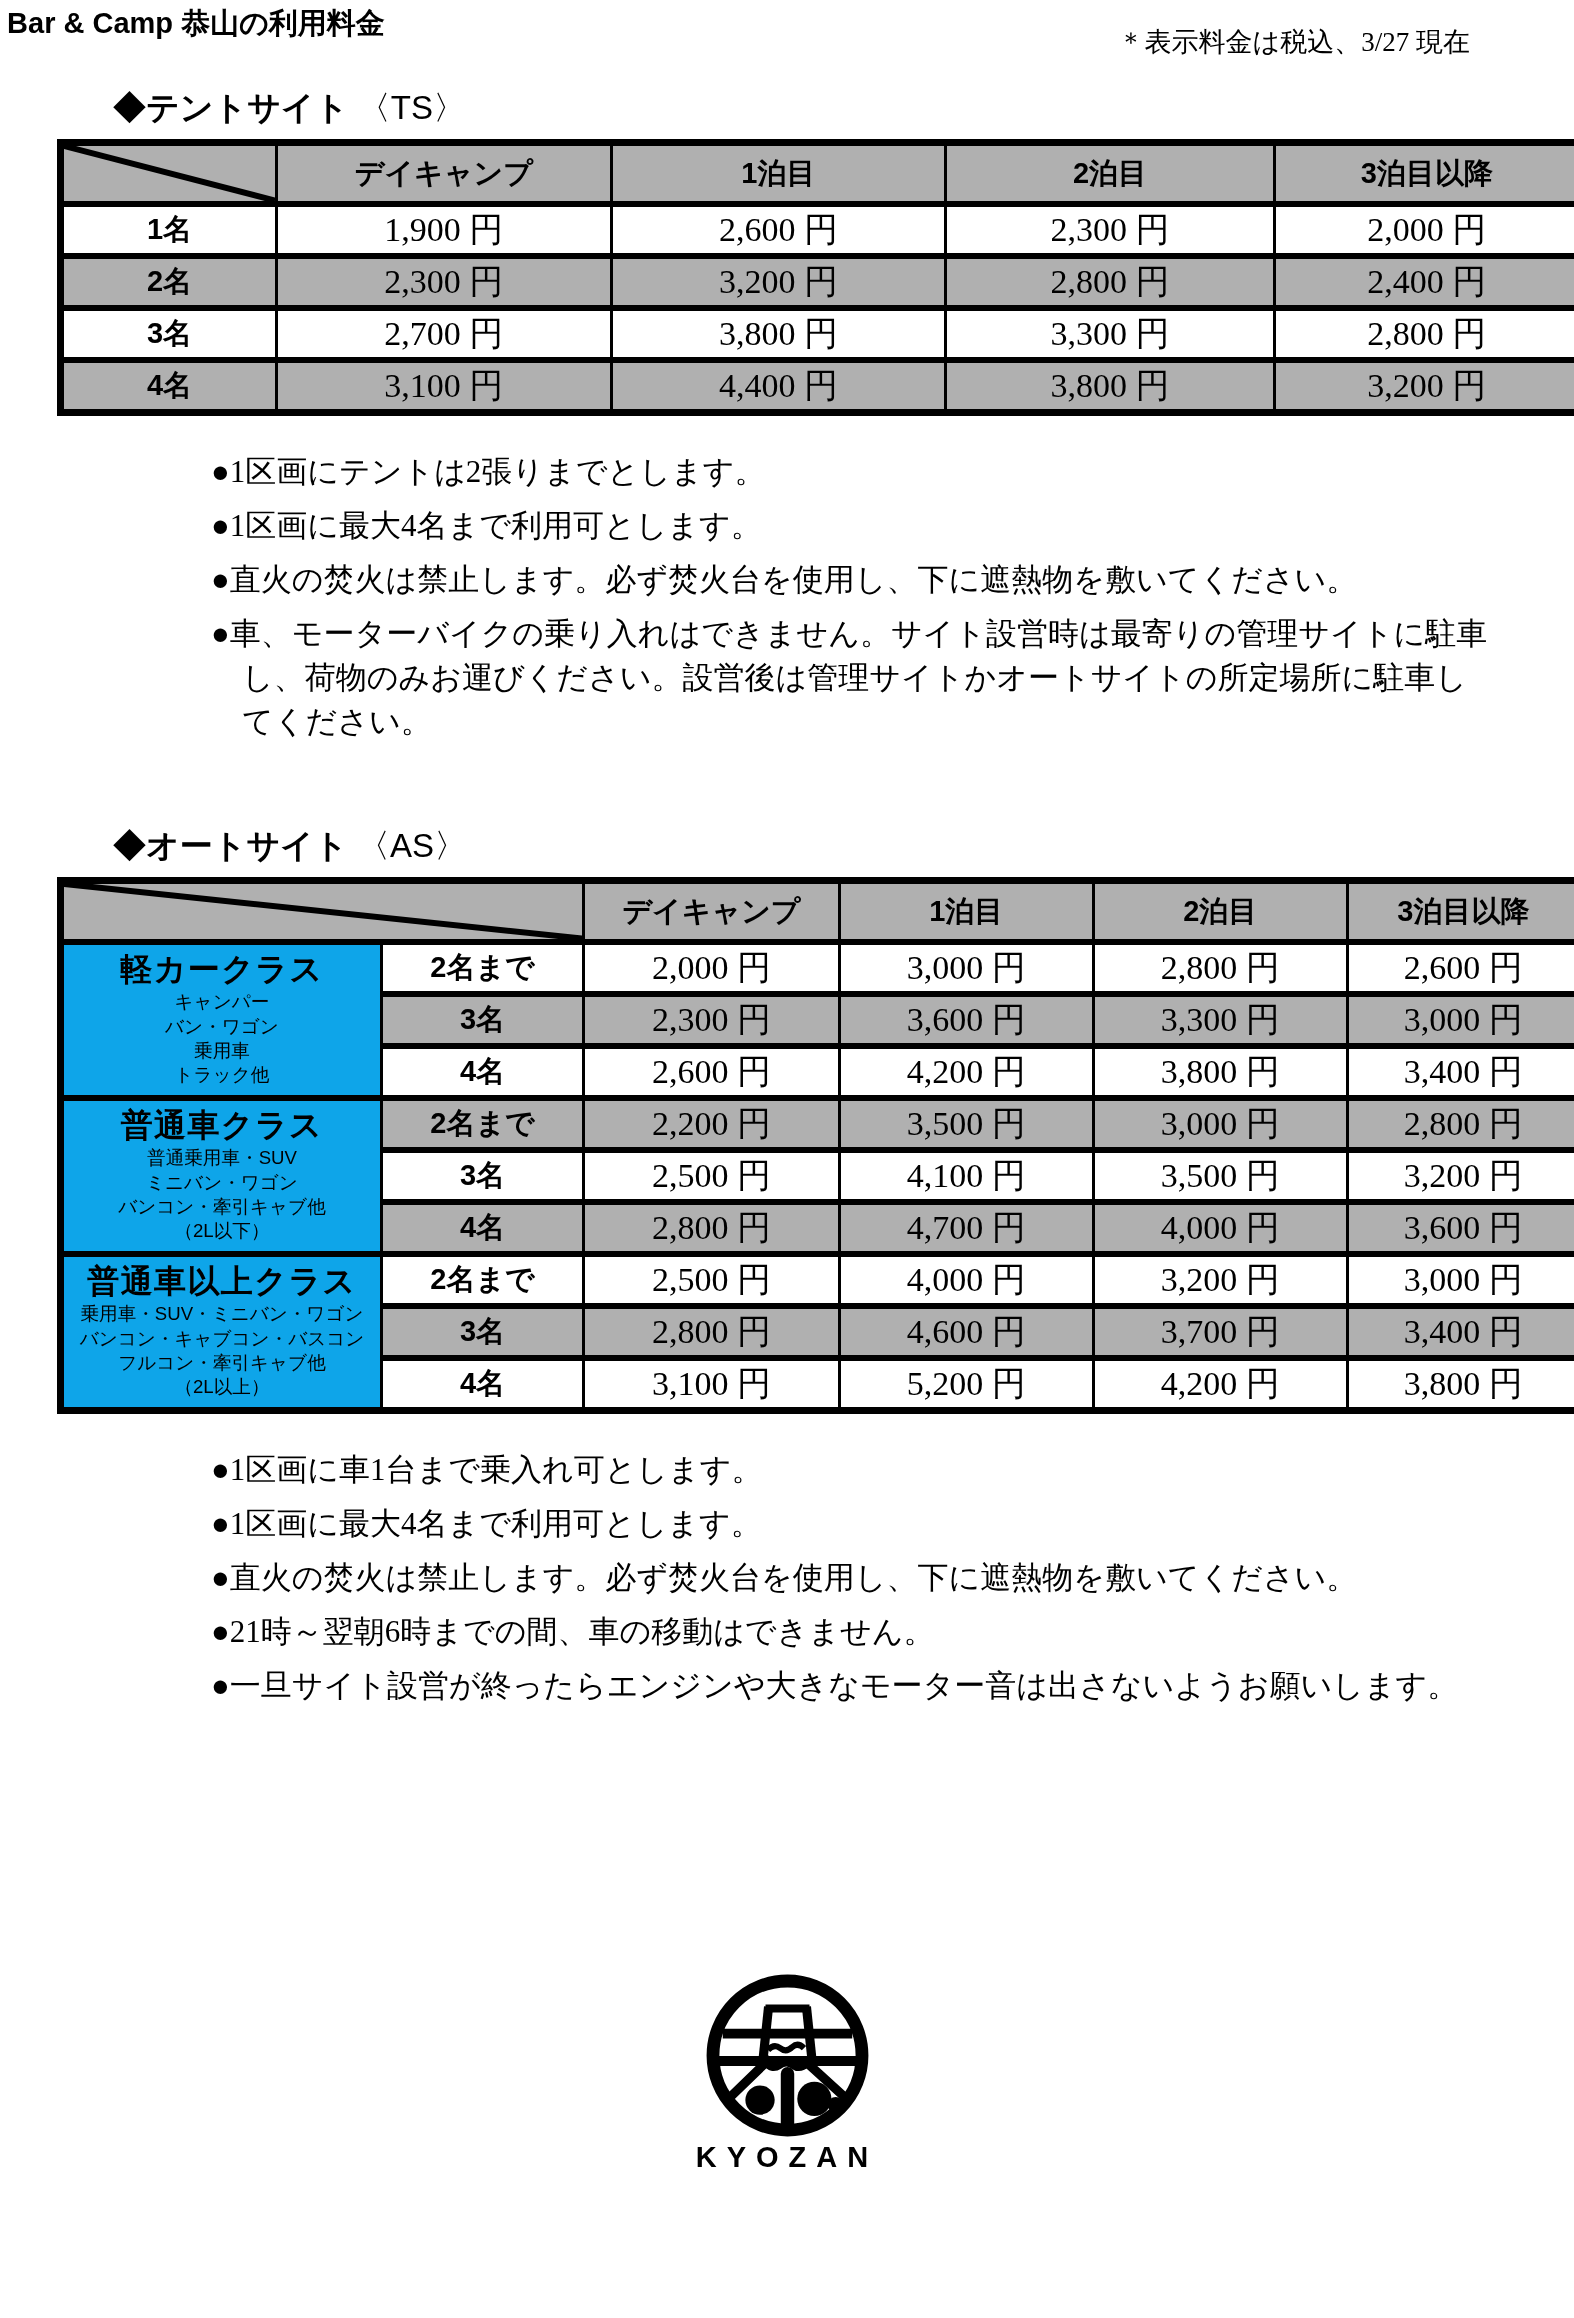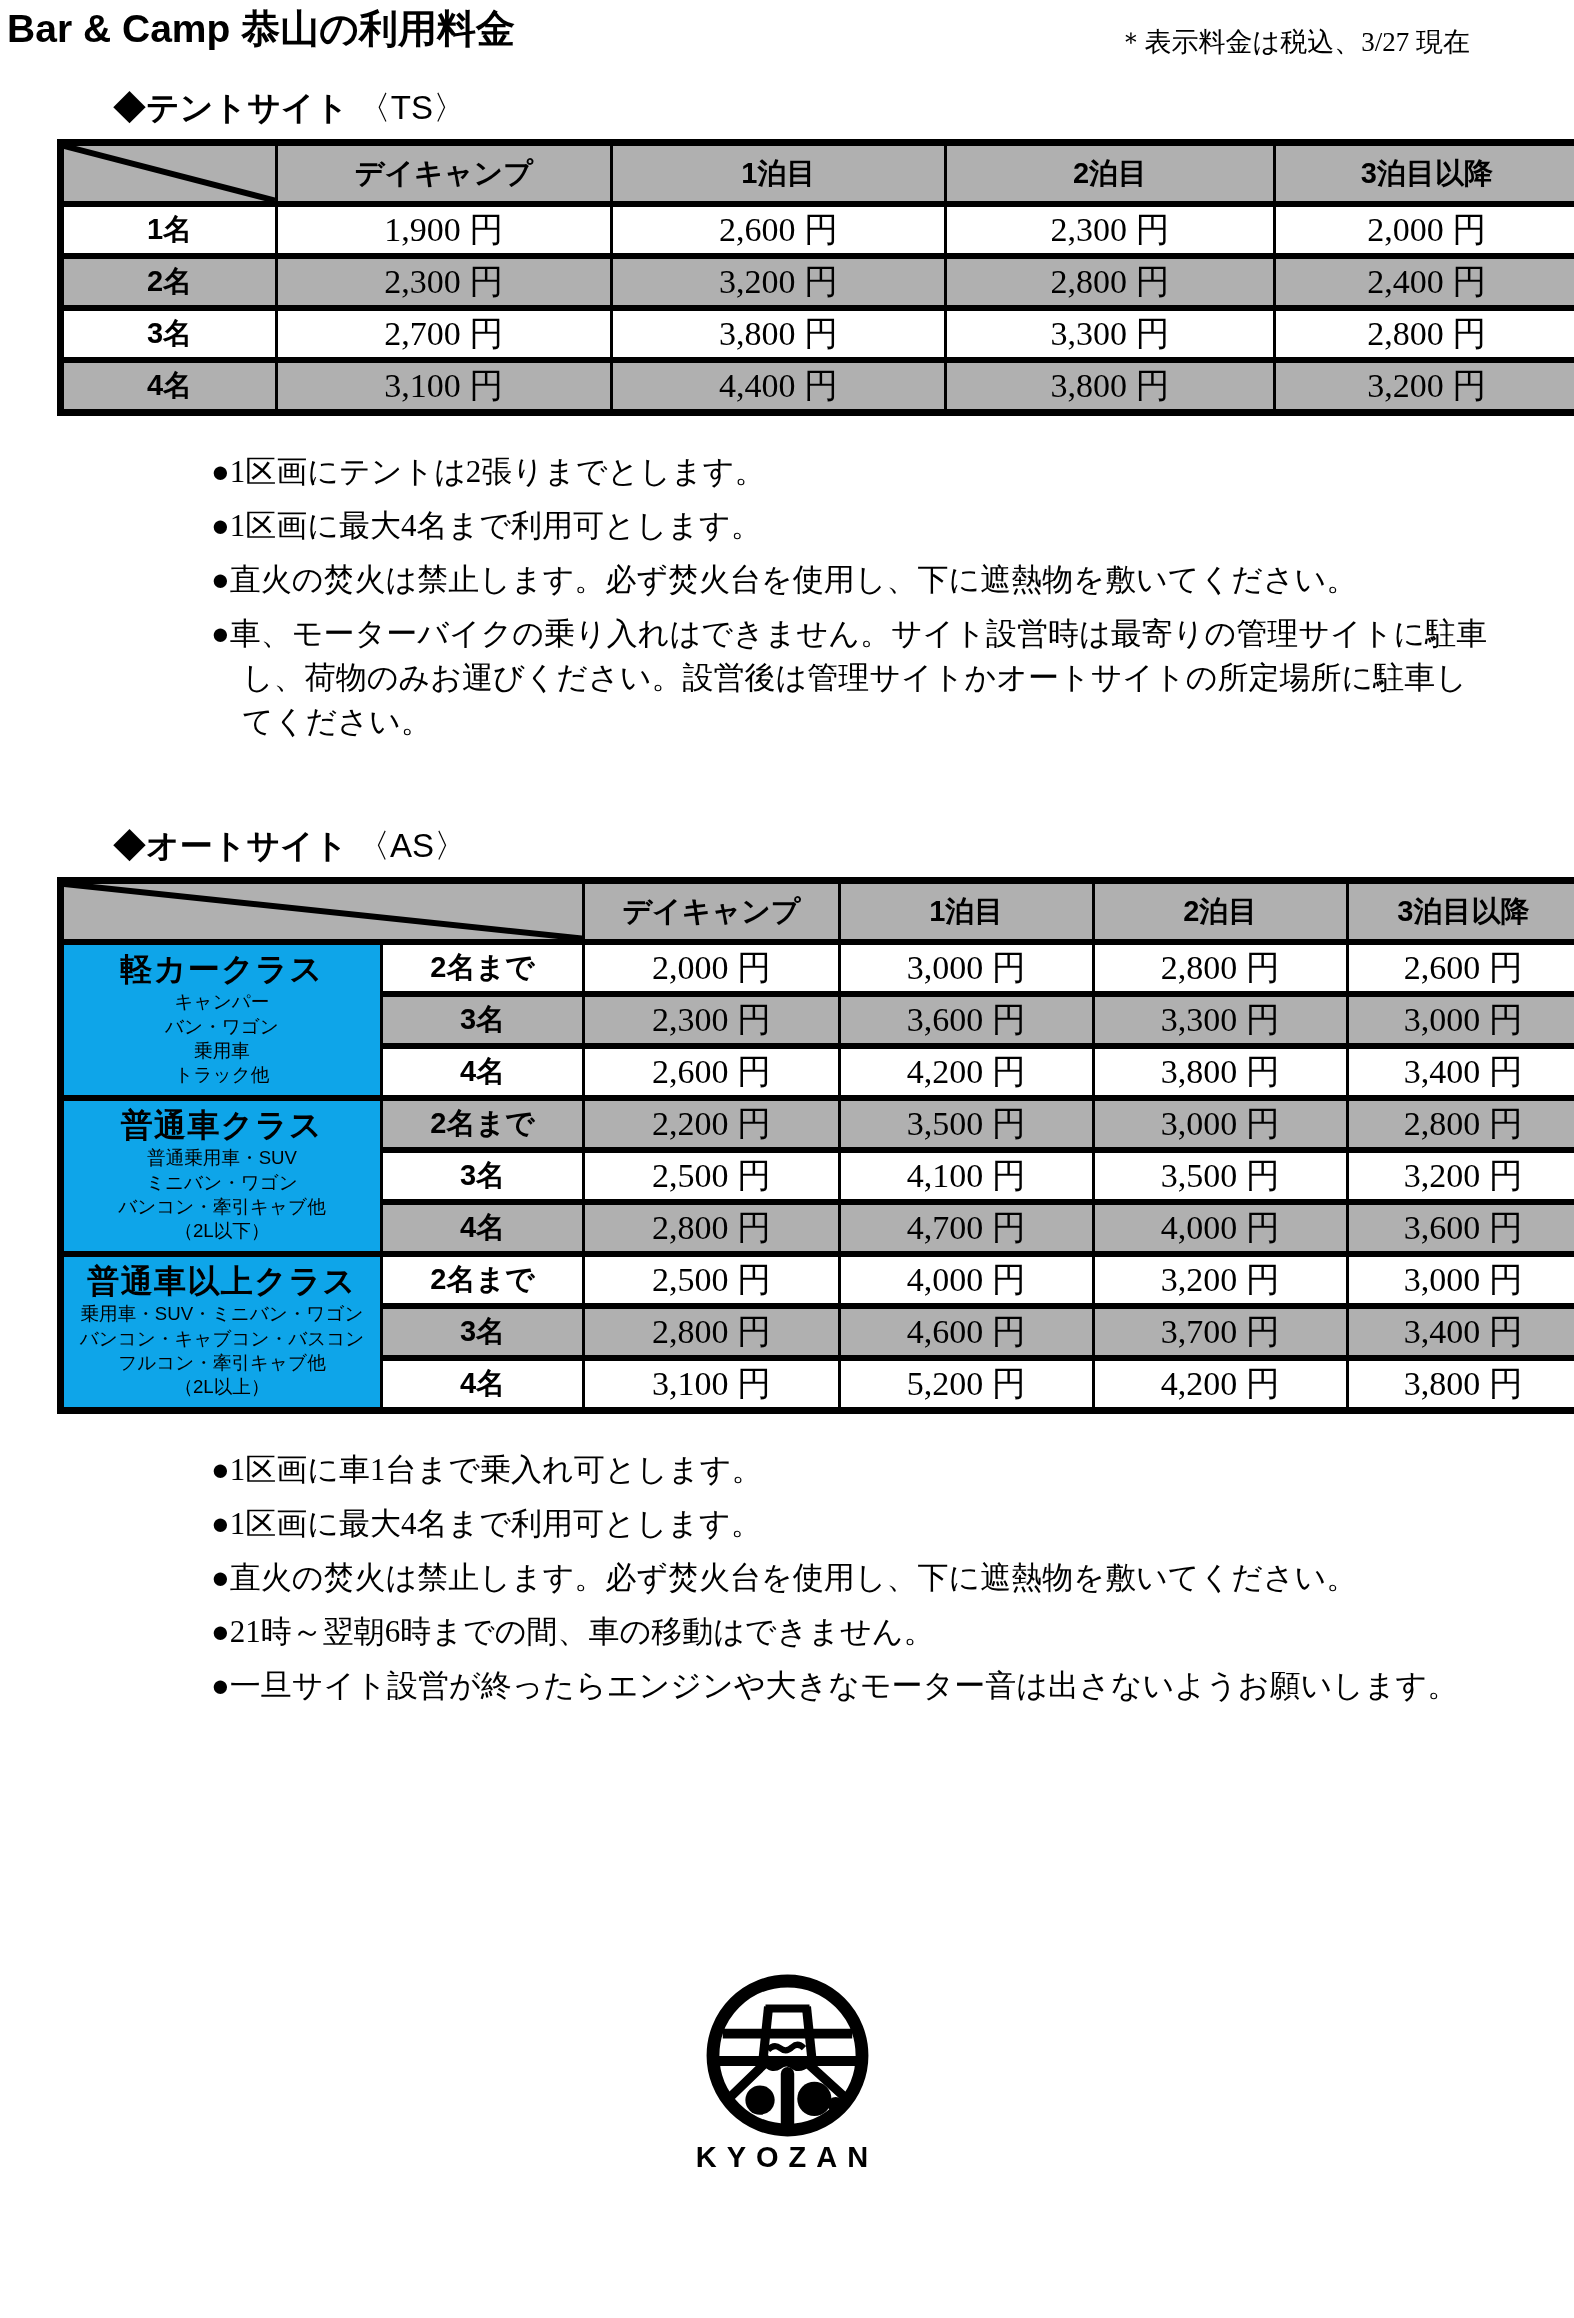--- a/index.html
+++ b/index.html
@@ -18,21 +18,21 @@
   .titlebar {
     display: flex;
     justify-content: space-between;
     align-items: flex-start;
     padding: 7.1px 104px 0 7.1px;
   }
   .page-title {
     margin: 0;
     font-family: "Liberation Sans", sans-serif;
     font-weight: bold;
-    font-size: 39px;
+    font-size: 29px;
     line-height: 1.15;
     letter-spacing: 0px;
   }
   .tax-note {
     margin-top: 17px;
     font-size: 27px;
     font-family: "Liberation Serif", serif;
   }
 
   

